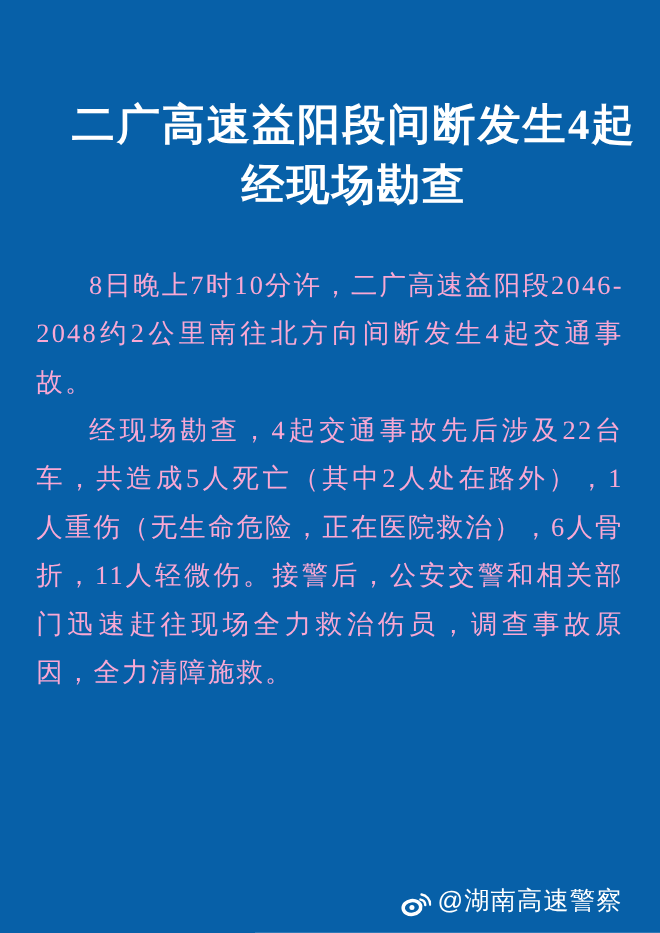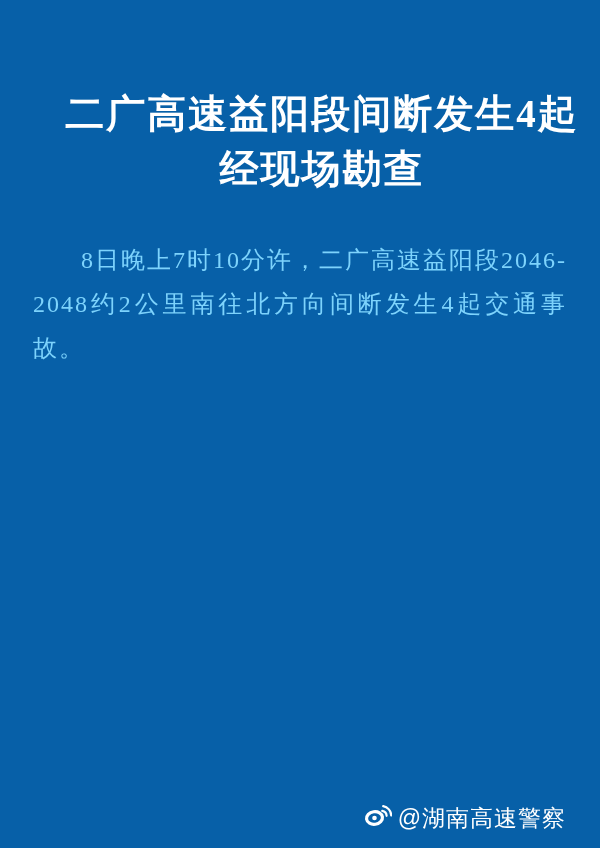--- a/index.html
+++ b/index.html
@@ -31,28 +31,28 @@
   .body-block {
     margin: 42px 33px 0 33px;
   }
   .body-paragraph {
     margin: 0;
     font-size: 24px;
     line-height: 44px;
     letter-spacing: 2px;
     text-indent: 2em;
     text-align: justify;
-    color: #7dd3fc;
+    color: #f9a8d4;
   }
   .credit {
     position: absolute;
     right: 34px;
     bottom: 14px;
     display: flex;
-    align-items: flex-start;
+    align-items: flex-end;
     gap: 6px;
   }
   .weibo-icon {
     width: 28px;
     height: 24px;
     display: inline-block;
   }
   .credit-label {
     font-size: 23px;
     letter-spacing: 1px;
@@ -65,20 +65,21 @@
 
 <div class="poster" style="background: rgb(7, 96, 168);">
 
   <div class="title-block">
     <div class="title-line">二广高速益阳段间断发生4起</div>
     <div class="title-line">经现场勘查</div>
   </div>
 
   <div class="body-block">
     <p class="body-paragraph">8日晚上7时10分许，二广高速益阳段2046-2048约2公里南往北方向间断发生4起交通事故。</p>
+    <p class="body-paragraph">经现场勘查，4起交通事故先后涉及22台车，共造成5人死亡（其中2人处在路外），1人重伤（无生命危险，正在医院救治），6人骨折，11人轻微伤。接警后，公安交警和相关部门迅速赶往现场全力救治伤员，调查事故原因，全力清障施救。</p>
   </div>
 
   <div class="credit">
     <span class="weibo-icon">
       <svg viewBox="0 0 28 24" width="28" height="24" aria-hidden="true">
 
         <ellipse cx="10.5" cy="15" rx="8" ry="6.3" fill="none" stroke="#ffffff" stroke-width="3.2" transform="rotate(-8 10.5 15)"></ellipse>
         <circle cx="10.5" cy="15" r="2.3" fill="#ffffff"></circle>
 
         <path d="M18.2 7.8 a5.2 5.2 0 0 1 4.4 5" fill="none" stroke="#ffffff" stroke-width="2.2" stroke-linecap="round"></path>

